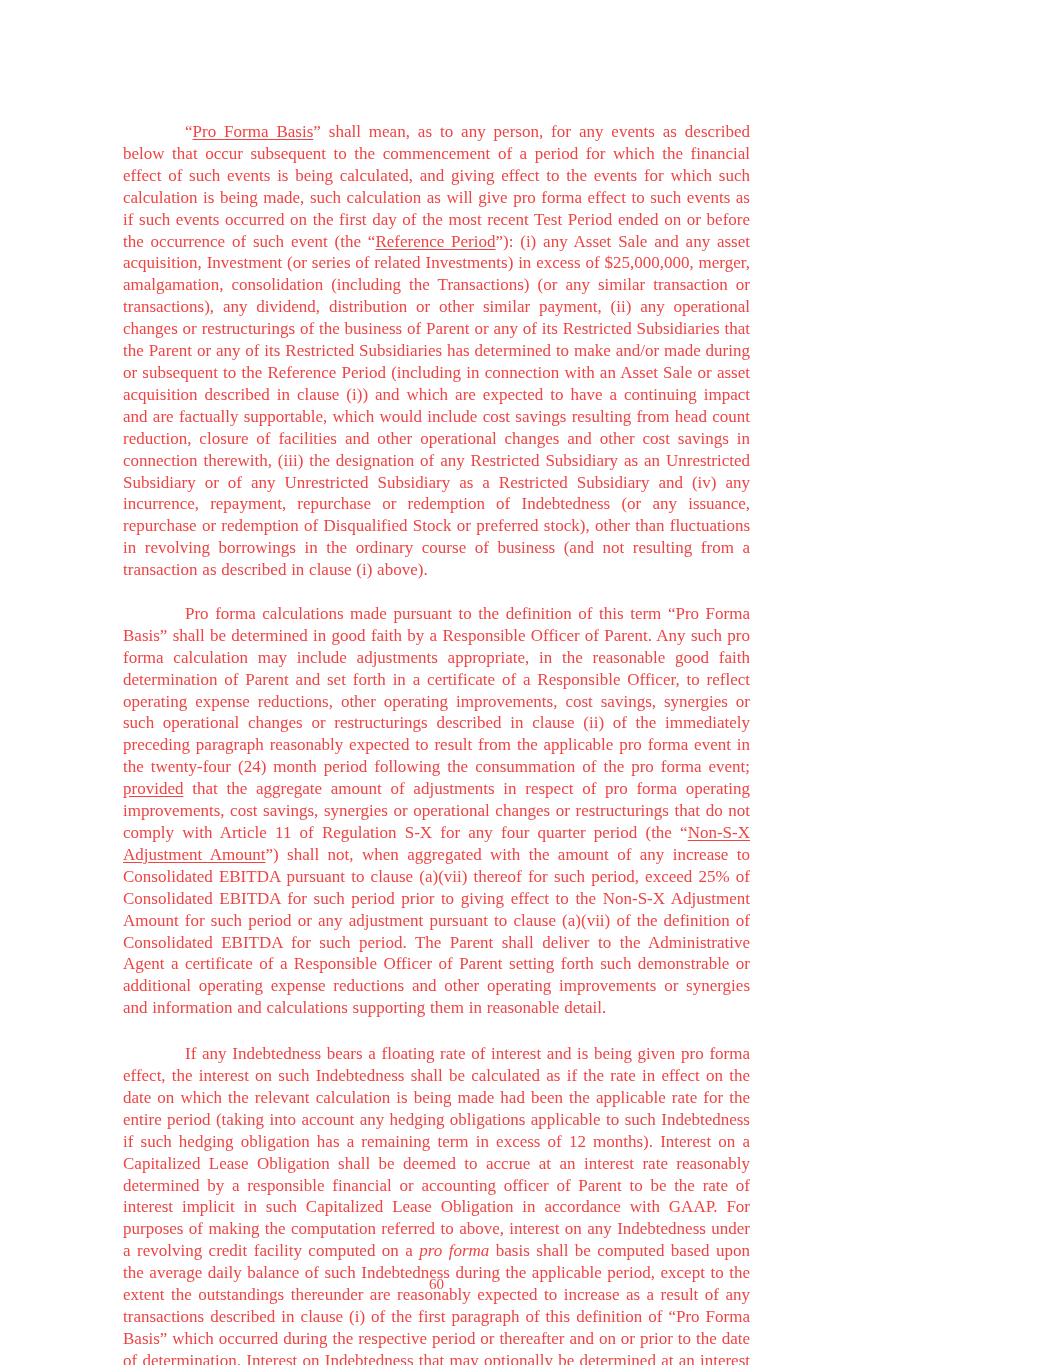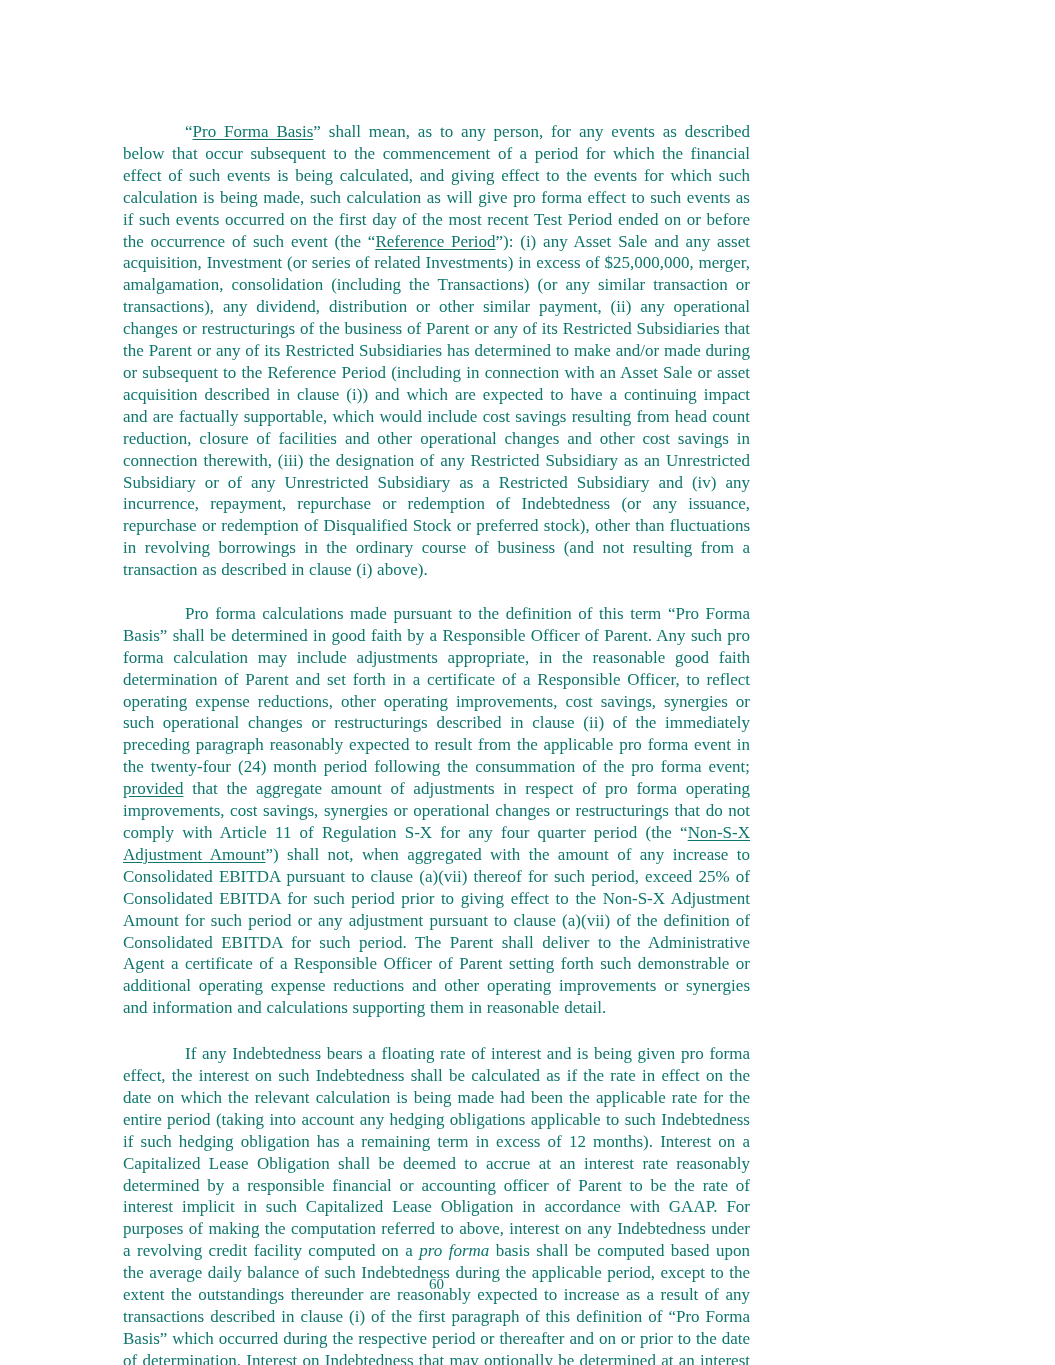--- a/index.html
+++ b/index.html
@@ -5,21 +5,21 @@
   html, body {
     margin: 0;
     padding: 0;
     background: #ffffff;
   }
   .page {
     position: relative;
     width: 873px;
     height: 1365px;
     background: #ffffff;
-    color: #0f766e;
+    color: #ef4444;
     font-family: "Liberation Serif", "DejaVu Serif", serif;
     overflow: hidden;
   }
   .body-text {
     position: absolute;
     left: 123px;
     right: 123px;
     top: 121px;
     font-size: 17px;
     line-height: 21.9px;

